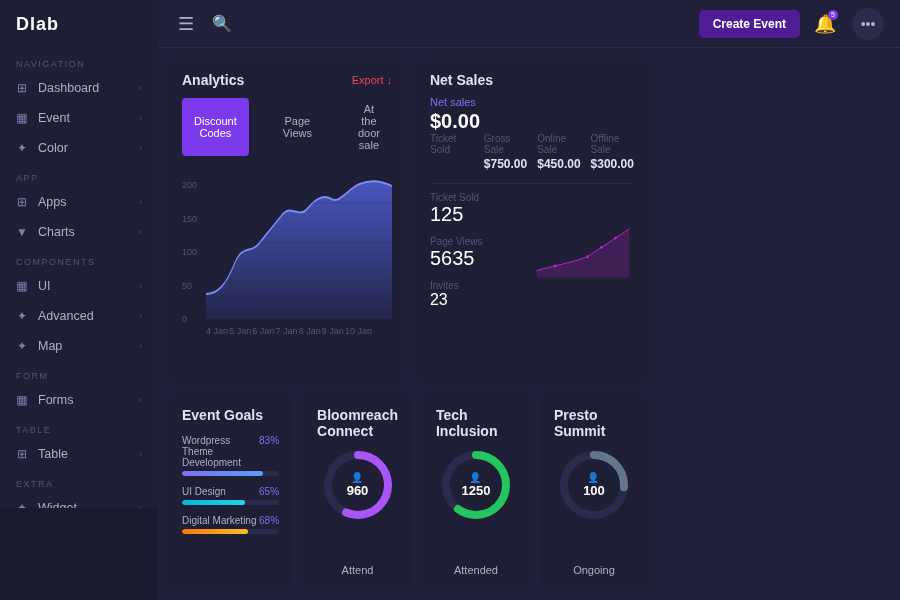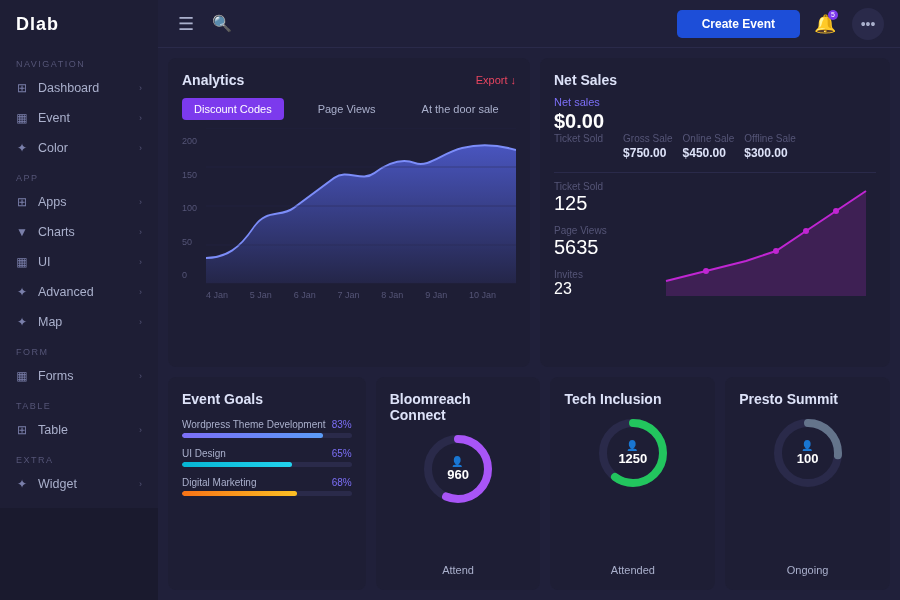--- a/index.html
+++ b/index.html
@@ -94,24 +94,24 @@
       padding: 4px;
     }
     .topbar-search {
       font-size: 16px;
       color: #aab0cc;
       cursor: pointer;
       padding: 4px;
     }
     .topbar-spacer { flex: 1; }
     .create-event-btn {
-      background: #1d4ed8;
+      background: #4c1d95;
       color: #fff;
       border: none;
-      padding: 7px 25px;
+      padding: 7px 14px;
       border-radius: 5px;
       font-size: 12px;
       cursor: pointer;
       font-weight: 600;
     }
     .topbar-notif {
       position: relative;
       width: 32px;
       height: 32px;
       display: flex;
@@ -145,21 +145,21 @@
       justify-content: center;
       cursor: pointer;
       color: #aab0cc;
       font-size: 14px;
     }
 
     
     .content {
       flex: 1;
       display: grid;
-      grid-template-columns: 1fr;
+      grid-template-columns: 1fr 1fr 1fr;
       grid-template-rows: auto auto;
       gap: 10px;
       padding: 10px;
       overflow: hidden;
     }
 
     .card {
       background: #1e1e35;
       border-radius: 8px;
       padding: 14px;
@@ -216,21 +216,21 @@
       position: relative;
       height: 160px;
     }
     .chart-svg {
       width: 100%;
       height: 100%;
     }
     .y-axis-labels {
       position: absolute;
       left: 0;
-      top: 8px;
+      top: 16px;
       height: 100%;
       display: flex;
       flex-direction: column;
       justify-content: space-between;
       font-size: 9px;
       color: #555577;
       padding: 0 4px 16px 0;
     }
     .x-axis-labels {
       display: flex;
@@ -403,20 +403,21 @@
     <span class="chevron">›</span>
   </div>
   <div class="sidebar-item">
     <div class="item-left">
       <span class="icon-box">▼</span>
       <span>Charts</span>
     </div>
     <span class="chevron">›</span>
   </div>
 
+  <div class="sidebar-section-label">COMPONENTS</div>
   <div class="sidebar-item">
     <div class="item-left">
       <span class="icon-box">▦</span>
       <span>UI</span>
     </div>
     <span class="chevron">›</span>
   </div>
   <div class="sidebar-item">
     <div class="item-left">
       <span class="icon-box">✦</span>

